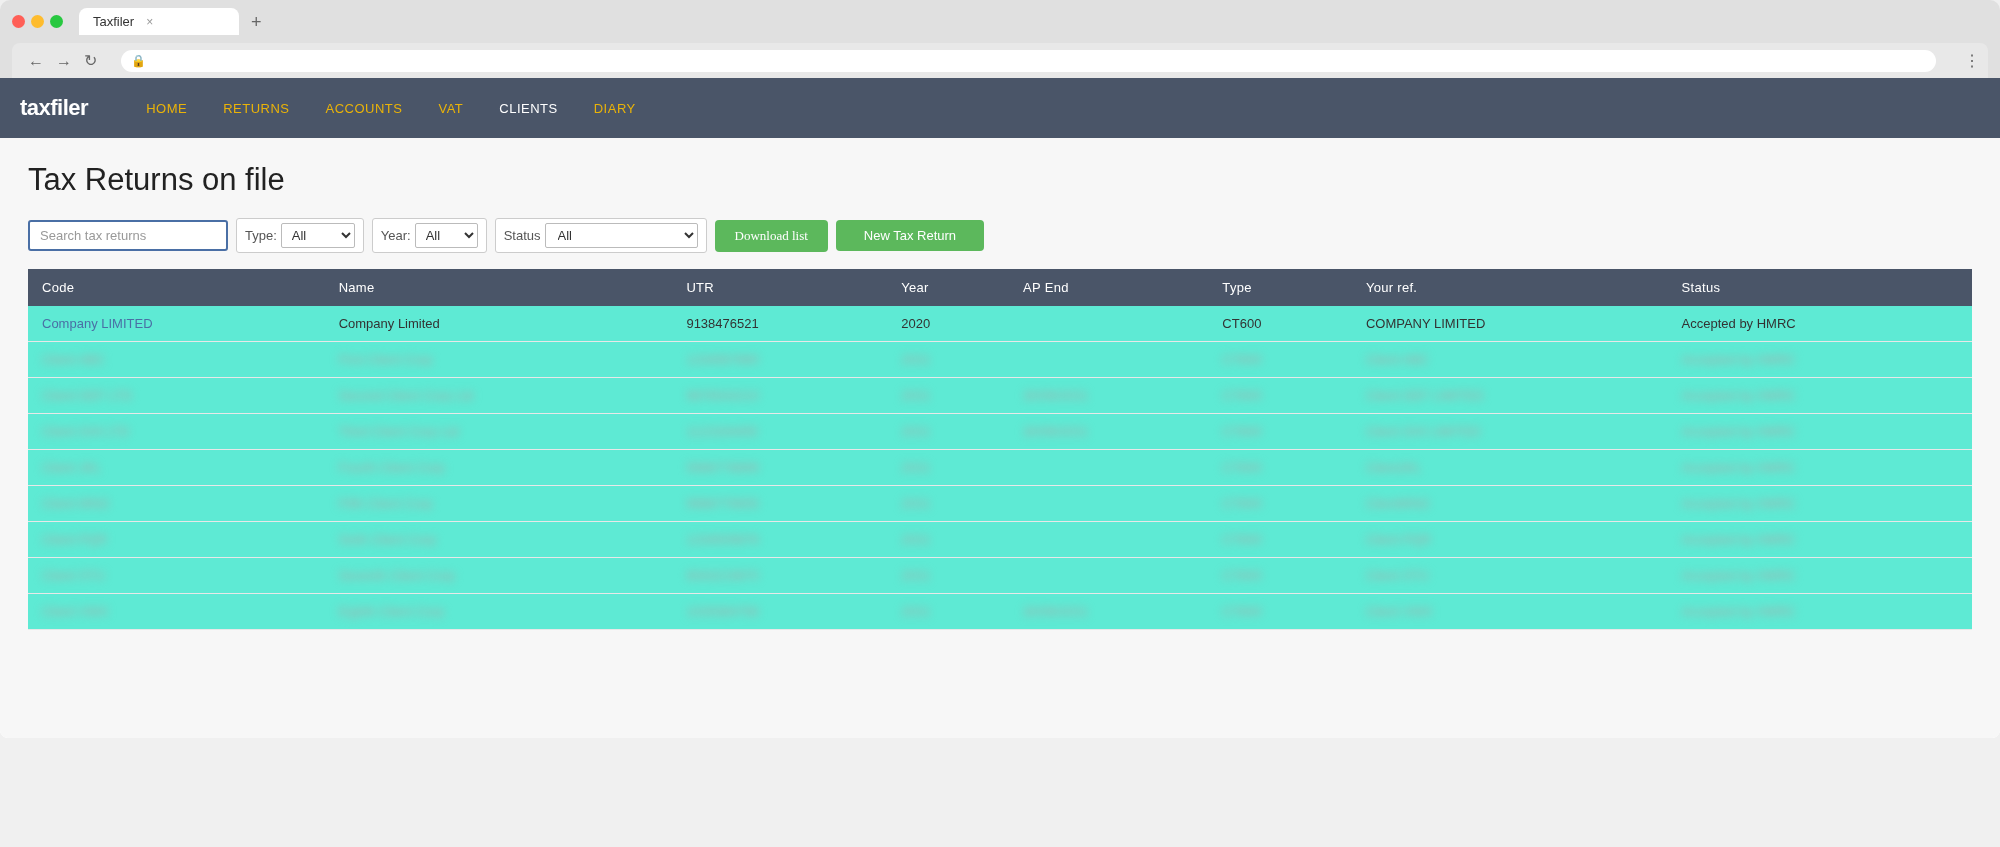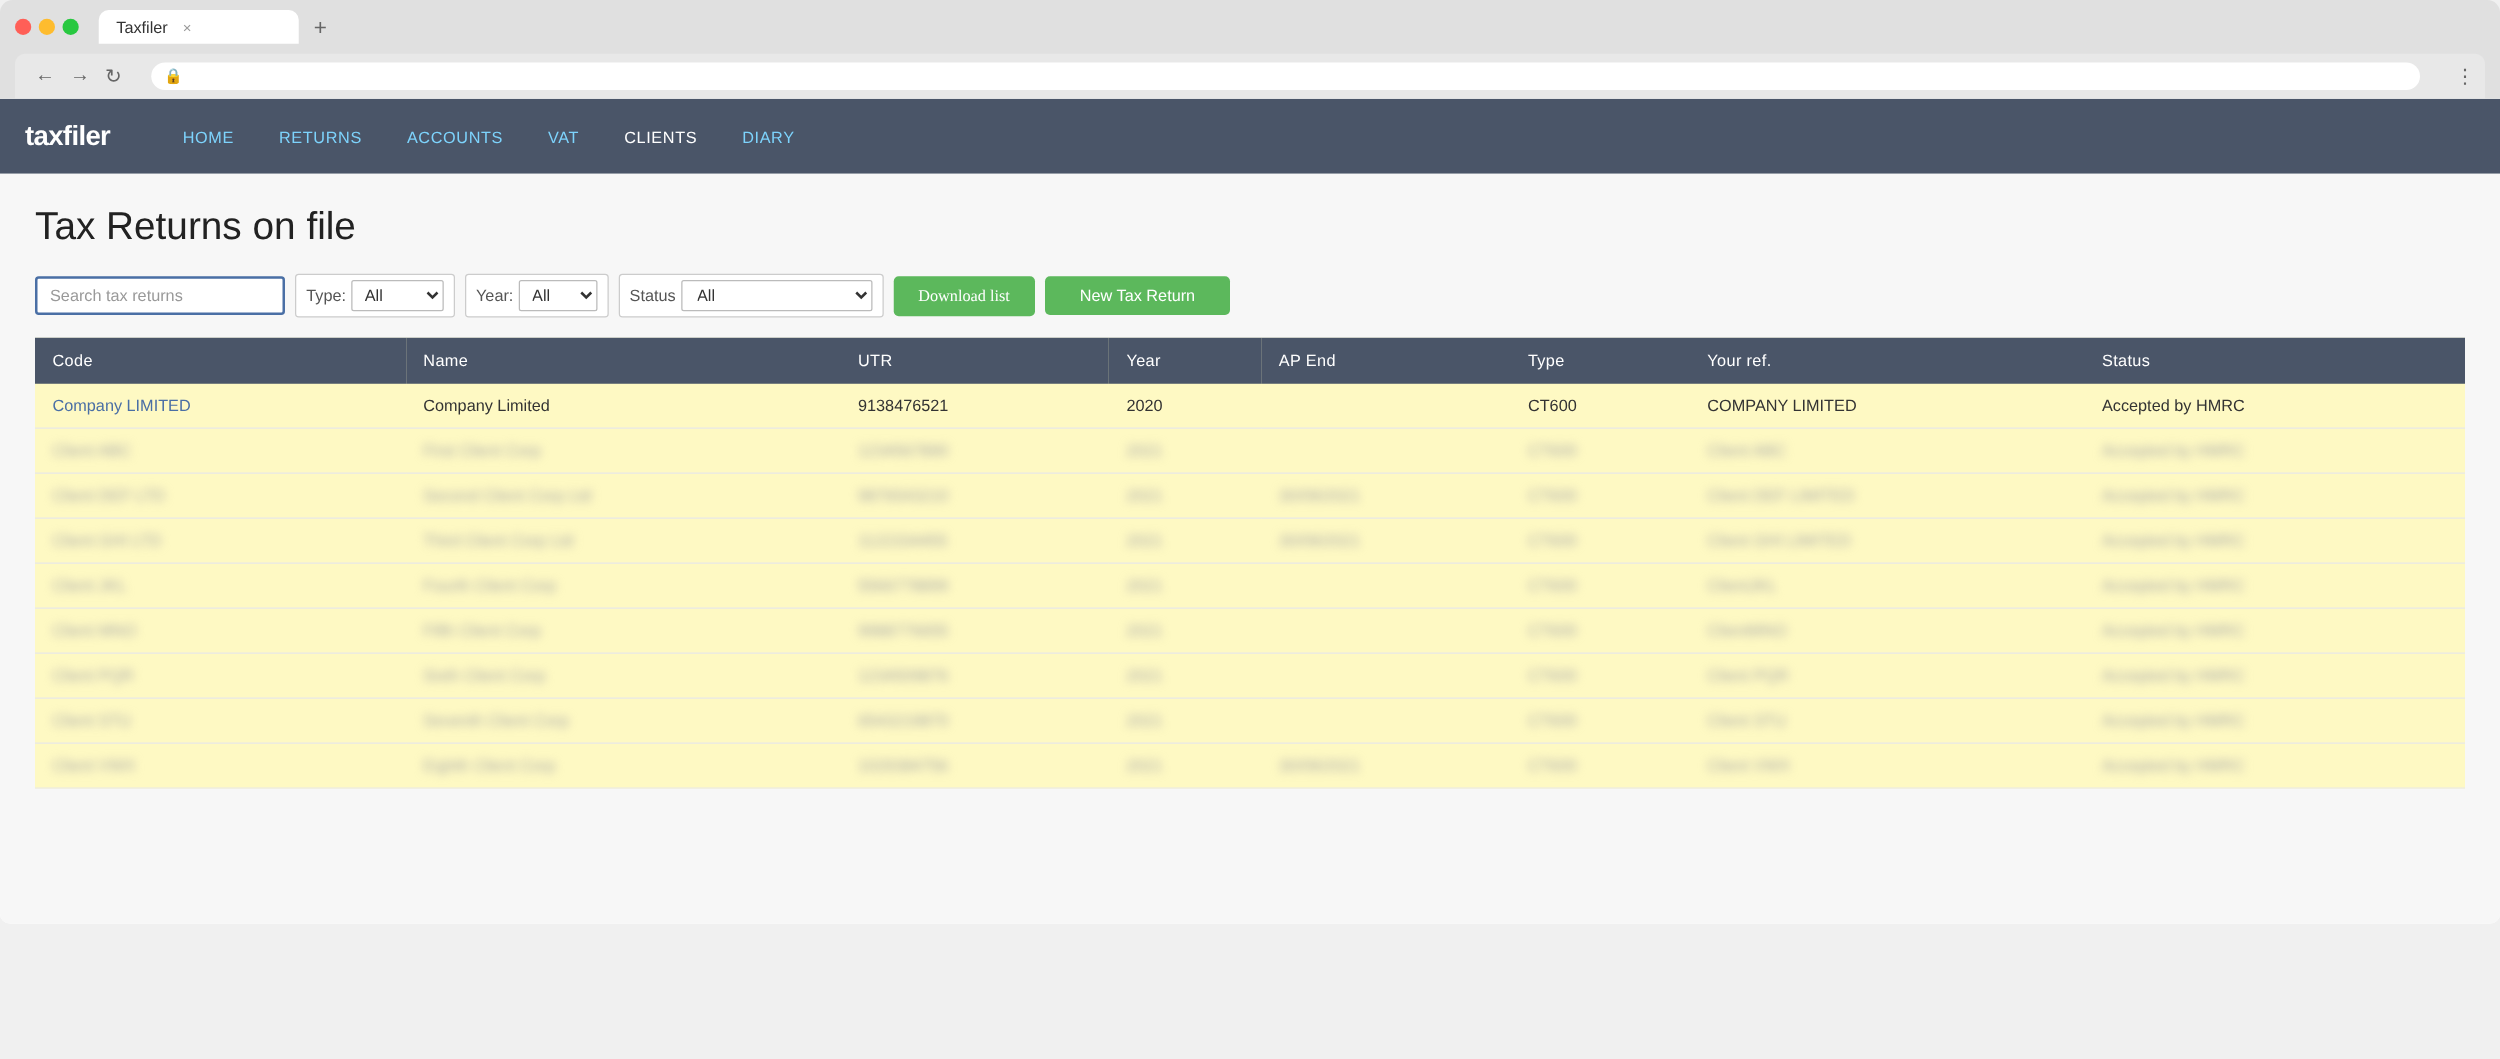--- a/index.html
+++ b/index.html
@@ -22,21 +22,21 @@
     .address-bar-container { flex: 1; display: flex; align-items: center; background: #fff; border-radius: 16px; padding: 4px 10px; gap: 6px; margin-right: 12px; }
     .address-bar-lock { color: #666; font-size: 12px; }
     .address-bar-url { color: #333; font-size: 13px; flex: 1; }
     .address-bar-menu { color: #666; font-size: 16px; margin-left: auto; padding: 0 8px; }
 
     
     .app-wrapper { background: #fff; border-radius: 0 0 8px 8px; overflow: hidden; }
     .nav-bar { background: #4a5568; display: flex; align-items: center; padding: 0 20px; height: 60px; }
     .nav-logo { color: #fff; font-size: 22px; font-weight: bold; margin-right: 40px; letter-spacing: -0.5px; }
     .nav-items { display: flex; gap: 0; }
-    .nav-item { color: #7dd3fc; font-size: 13px; font-weight: 500; padding: 0 18px; height: 60px; display: flex; align-items: center; cursor: pointer; text-decoration: none; letter-spacing: 0.5px; }
+    .nav-item { color: #eab308; font-size: 13px; font-weight: 500; padding: 0 18px; height: 60px; display: flex; align-items: center; cursor: pointer; text-decoration: none; letter-spacing: 0.5px; }
     .nav-item.active { color: #fff; }
 
     
     .content { padding: 24px 28px; background: #f7f7f7; min-height: 600px; }
     .page-title { font-size: 31px; font-weight: 300; color: #222; margin-bottom: 20px; }
 
     
     .toolbar { display: flex; align-items: center; gap: 8px; margin-bottom: 16px; flex-wrap: wrap; }
     .search-input { border: 2px solid #4a6fa5; border-radius: 3px; padding: 6px 10px; font-size: 13px; width: 200px; outline: none; background: #fff; color: #333; }
     .search-input::placeholder { color: #999; }
@@ -44,21 +44,21 @@
     .filter-label { font-size: 13px; color: #555; font-weight: 500; }
     .filter-select { border: 1px solid #bbb; border-radius: 2px; padding: 3px 6px; font-size: 13px; color: #333; background: #fff; cursor: pointer; outline: none; min-width: 50px; }
     .status-filter { display: flex; align-items: center; gap: 4px; background: #fff; border: 1px solid #ccc; border-radius: 3px; padding: 4px 8px; }
     .status-label { font-size: 13px; color: #555; font-weight: 500; }
     .status-select { border: 1px solid #bbb; border-radius: 2px; padding: 3px 8px; font-size: 13px; color: #333; background: #fff; cursor: pointer; outline: none; min-width: 120px; }
     .btn-download { background: #5cb85c; color: #fff; border: none; border-radius: 4px; padding: 8px 20px; font-size: 13px; cursor: pointer; font-weight: 500; font-family: Liberation Serif, serif; }
     .btn-new { background: #5cb85c; color: #fff; border: none; border-radius: 4px; padding: 8px 28px; font-size: 13px; cursor: pointer; font-weight: 500; }
 
     
     .table-container { width: 100%; overflow-x: auto; }
-    table { width: 100%; border-collapse: collapse; background: #fef9c3; }
+    table { width: 100%; border-collapse: collapse; background: #5eead4; }
     thead tr { background: #4a5568; color: #fff; }
     thead th { padding: 11px 14px; text-align: left; font-size: 13px; font-weight: 500; letter-spacing: 0.3px; }
     tbody tr { border-bottom: 1px solid #e8e8e8; }
     tbody td { padding: 10px 14px; font-size: 13px; color: #333; }
     .link-cell { color: #4a6fa5; cursor: pointer; text-decoration: none; font-weight: 500; }
     .blurred { filter: blur(4px); color: #aaa; user-select: none; }
   </style>
 </head>
 <body>
 

